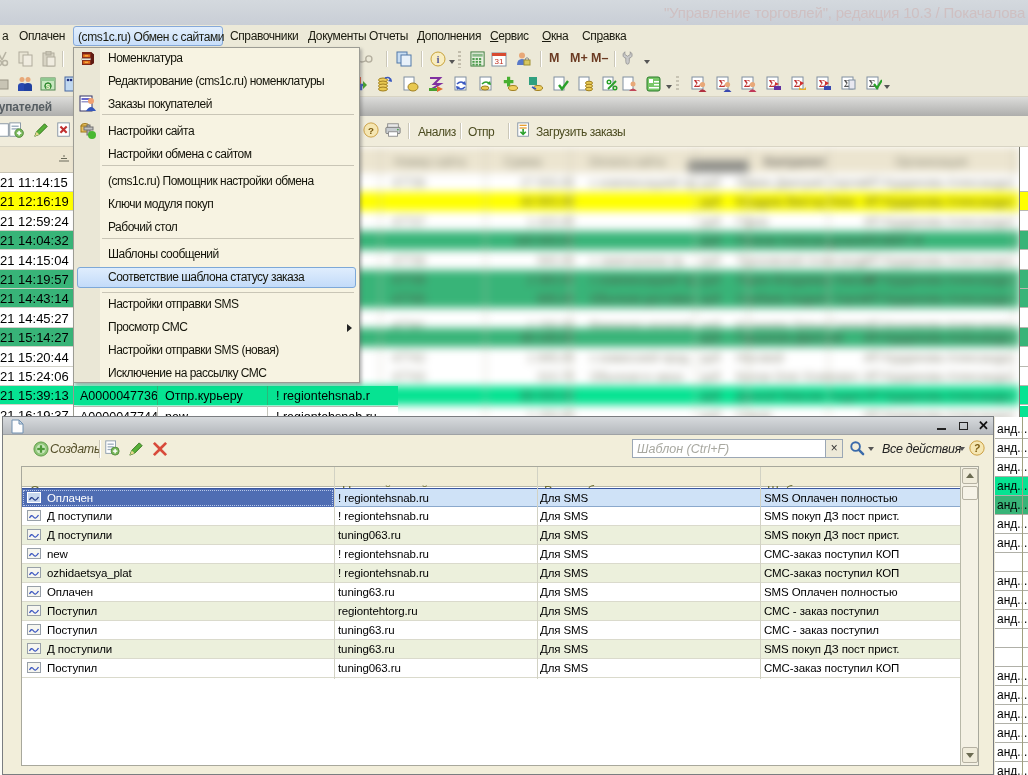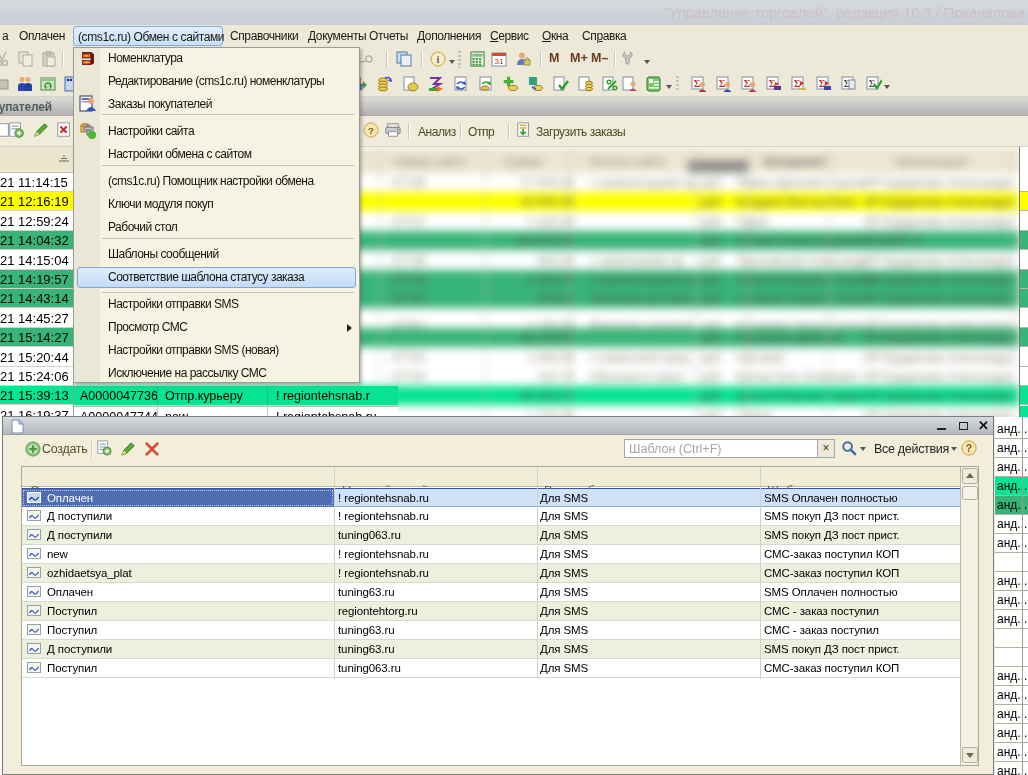--- a/index.html
+++ b/index.html
@@ -57,21 +57,21 @@
 #mihl { position:absolute; left:3px; top:219px; width:279px; height:21px;
   background:linear-gradient(#dfedfd,#c3dbf9); border:1px solid #7da8d8; border-radius:3px; }
 .marrow { position:absolute; left:273px; width:0; height:0; border-top:4px solid transparent; border-bottom:4px solid transparent; border-left:5px solid #222; }
 
 
 #dialog { left:2px; top:416px; width:992px; height:359px; background:#f2eeda;
   border:1px solid #7a7d80; }
 #dtitle { position:absolute; left:0; top:0; width:990px; height:18px;
   background:linear-gradient(#d7dadd,#b5b9bd); border-bottom:1px solid #9fa2a5; }
 #dtitle b { position:absolute; left:27px; top:2px; font-size:13px; letter-spacing:-0.45px; color:#111; }
-#dtoolbar { position:absolute; left:0; top:19px; width:990px; height:27px; }
+#dtoolbar { position:absolute; left:8px; top:19px; width:990px; height:27px;font-style:italic; }
 #dtable { position:absolute; left:18px; top:49px; width:958px; height:300px; background:#fff; border:1px solid #a8a89c; }
 #dhead { position:absolute; left:0; top:0; width:938px; height:20px; background:#f1edd6; border-bottom:1px solid #b8b8a8; }
 .hcell { position:absolute; top:16px; font-size:13px; letter-spacing:-0.2px; color:#6e6e32; }
 .vline { position:absolute; top:0; width:1px; height:212px; background:#d2d2c4; }
 .drow { position:absolute; left:0; width:938px; height:19px; border-bottom:1px solid #dadacc; font-size:11.5px; letter-spacing:-0.1px; color:#000; }
 .drow.alt { background:#ecf0dc; }
 .dcell { position:absolute; top:3px; white-space:nowrap; }
 .ricon { position:absolute; left:5px; top:3px; width:14px; height:11px; background:#f6f6f0; border:1px solid #98a0a8; }
 #dscroll { position:absolute; left:938px; top:0; width:18px; height:298px; background:#f4f1e4; border-left:1px solid #b8b8a8; }
 .sbtn { position:absolute; left:1px; width:16px; height:16px; background:#f0ecdb; border:1px solid #b5b1a2; border-radius:2px; }

